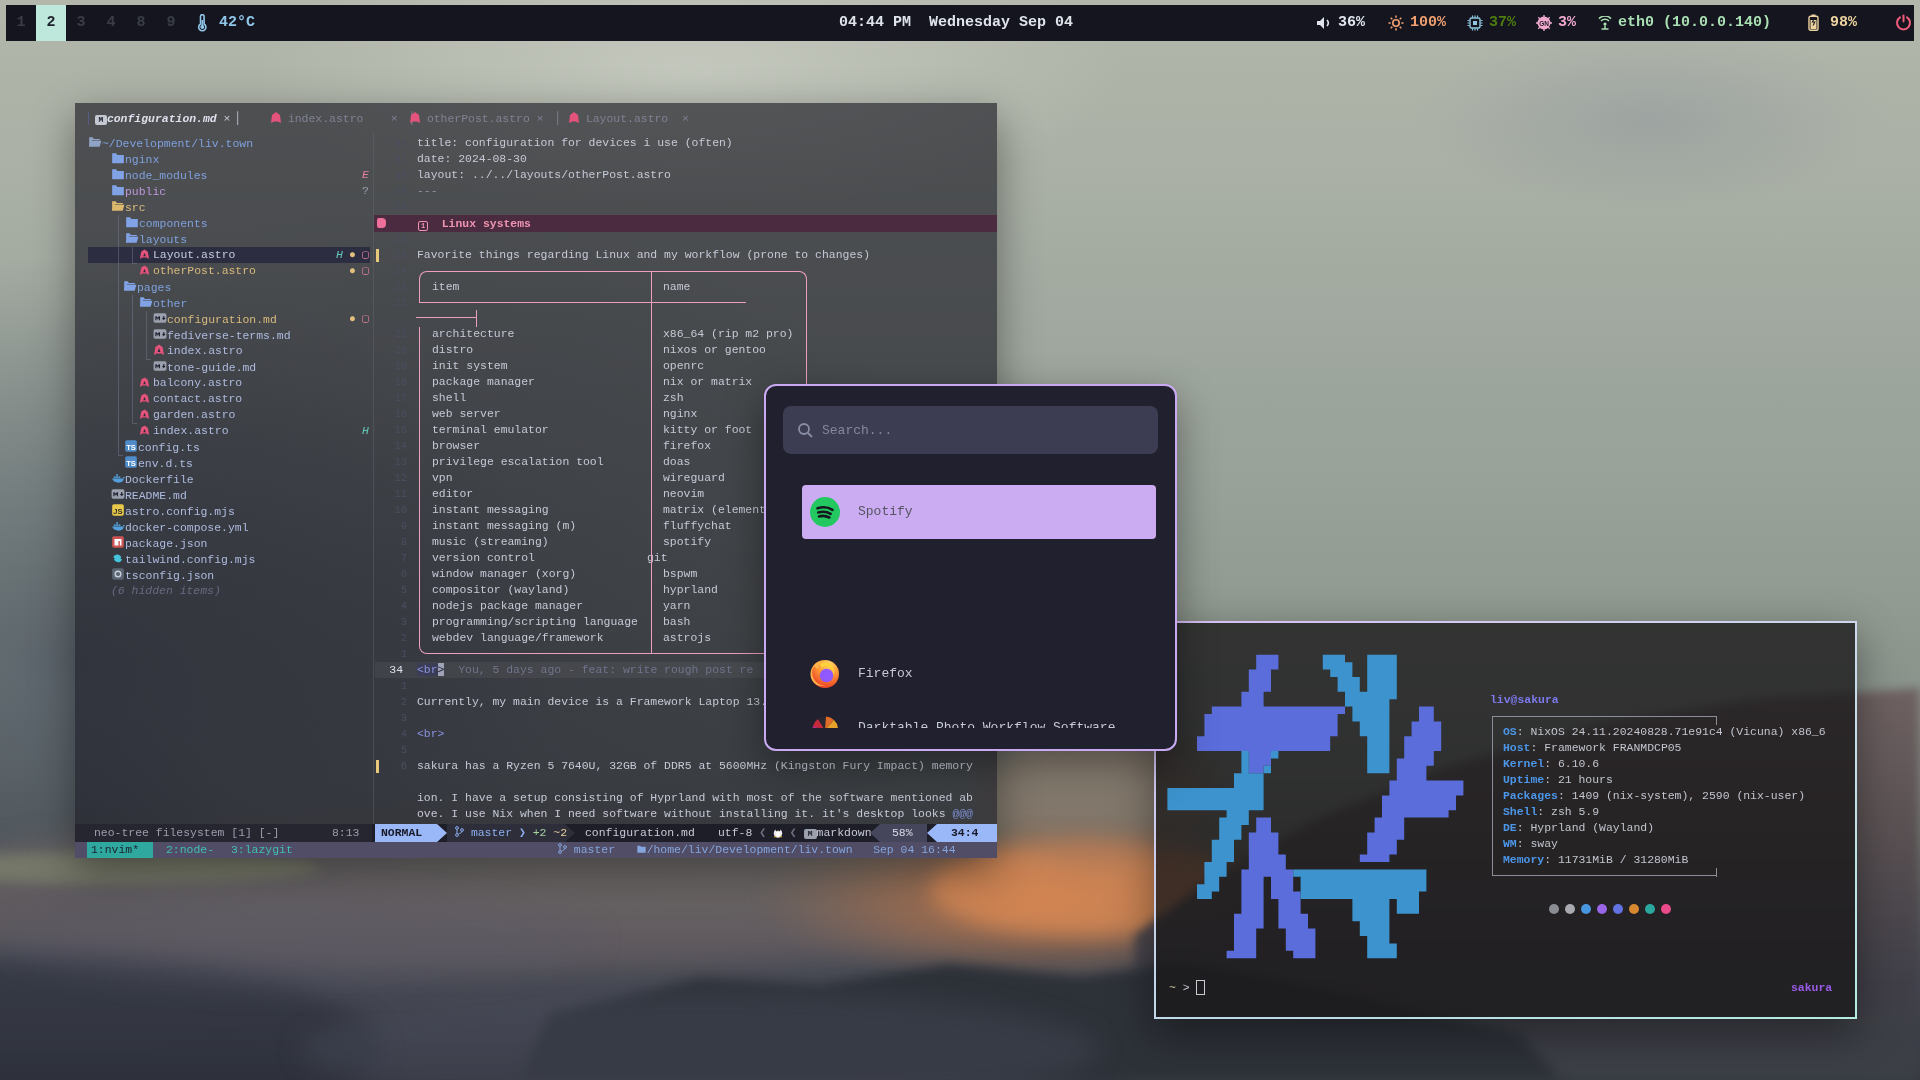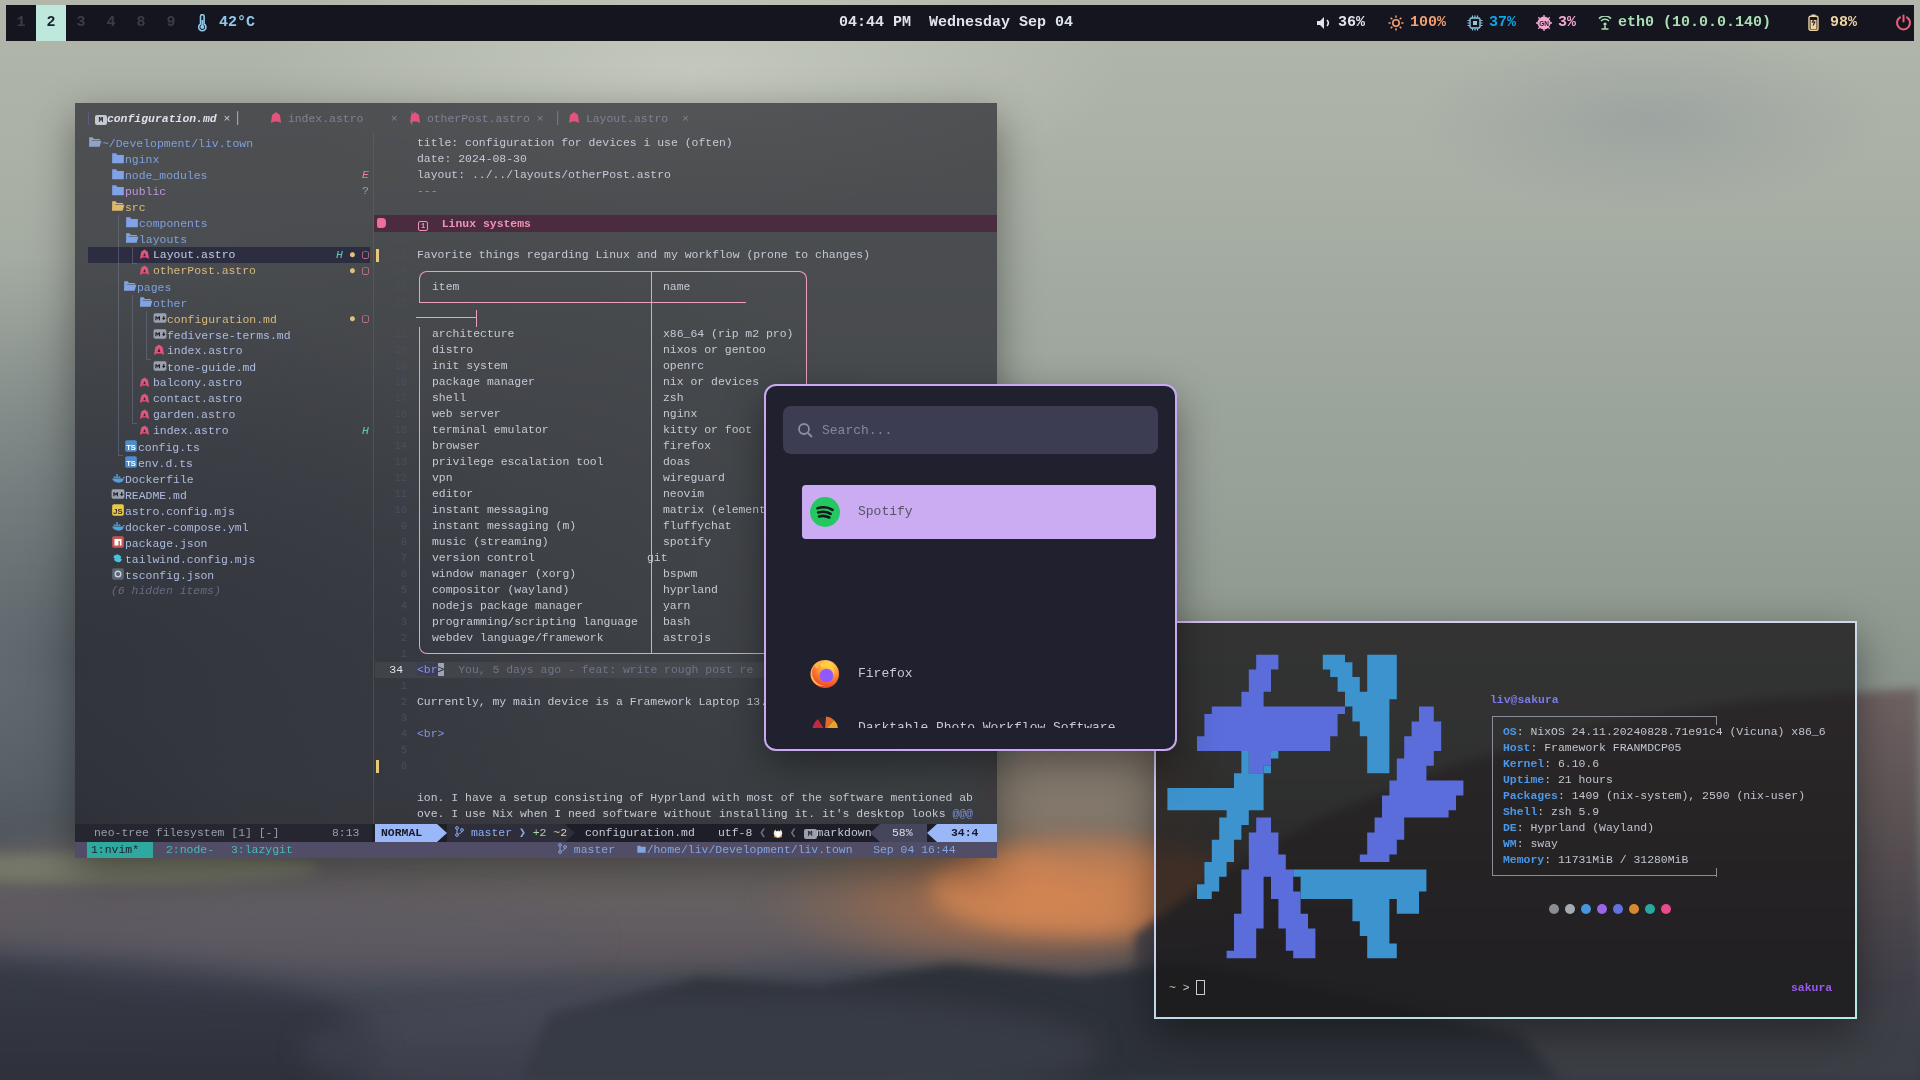--- a/index.html
+++ b/index.html
@@ -238,21 +238,21 @@
 <div class="ln" style="left:342px;top:144px;">Favorite things regarding Linux and my workflow (prone to changes)</div>
 <div class="ln" style="left:357px;top:176px;">item</div>
 <div class="ln" style="left:588px;top:176px;">name</div>
 <div class="ln" style="left:357px;top:223px;">architecture</div>
 <div class="ln" style="left:588px;top:223px;">x86_64 (rip m2 pro)</div>
 <div class="ln" style="left:357px;top:239px;">distro</div>
 <div class="ln" style="left:588px;top:239px;">nixos or gentoo</div>
 <div class="ln" style="left:357px;top:255px;">init system</div>
 <div class="ln" style="left:588px;top:255px;">openrc</div>
 <div class="ln" style="left:357px;top:271px;">package manager</div>
-<div class="ln" style="left:588px;top:271px;">nix or devices</div>
+<div class="ln" style="left:588px;top:271px;">nix or matrix</div>
 <div class="ln" style="left:357px;top:287px;">shell</div>
 <div class="ln" style="left:588px;top:287px;">zsh</div>
 <div class="ln" style="left:357px;top:303px;">web server</div>
 <div class="ln" style="left:588px;top:303px;">nginx</div>
 <div class="ln" style="left:357px;top:319px;">terminal emulator</div>
 <div class="ln" style="left:588px;top:319px;">kitty or foot</div>
 <div class="ln" style="left:357px;top:335px;">browser</div>
 <div class="ln" style="left:588px;top:335px;">firefox</div>
 <div class="ln" style="left:357px;top:351px;">privilege escalation tool</div>
 <div class="ln" style="left:588px;top:351px;">doas</div>
@@ -281,20 +281,21 @@
 <div class="abs" style="left:344px;top:168px;width:388px;height:32px;border:1.3px solid #ee9fc0;border-bottom:none;border-radius:8px 8px 0 0"></div>
 <div class="pk" style="left:344px;top:199px;width:327px;height:1.3px"></div>
 <div class="pk" style="left:576px;top:168px;width:1.3px;height:382px"></div>
 <div class="pk" style="left:731px;top:200px;width:1.3px;height:350px"></div>
 <div class="pk" style="left:341px;top:214px;width:61px;height:1.3px"></div>
 <div class="pk" style="left:401px;top:207px;width:1.3px;height:17px"></div>
 <div class="abs" style="left:344px;top:224px;width:388px;height:327px;border:1.3px solid #ee9fc0;border-top:none;border-radius:0 0 8px 8px"></div>
 <div class="ln" style="left:342px;top:559px;"><span style="background:#3b3c55;color:#8a93dd">&lt;br</span><span style="background:#9fa3b8;color:#20212e">&gt;</span><span style="color:#70748a">  You, 5 days ago - feat: write rough post re</span></div>
 <div class="ln" style="left:342px;top:591px;">Currently, my main device is a Framework Laptop 13.</div>
 <div class="ln" style="left:342px;top:623px;"><span style="color:#8a93dd">&lt;br&gt;</span></div>
+<div class="ln" style="left:342px;top:655px;">sakura has a Ryzen 5 7640U, 32GB of DDR5 at 5600MHz (Kingston Fury Impact) memory</div>
 <div class="ln" style="left:342px;top:687px;">ion. I have a setup consisting of Hyprland with most of the software mentioned ab</div>
 <div class="ln" style="left:342px;top:703px;">ove. I use Nix when I need software without installing it. it's desktop looks <span style="color:#7c8cd0">@@@</span></div>
 <div class="abs" style="left:0;top:721px;width:922px;height:18px;background:#1e1e28"></div>
 <div class="abs" style="left:0;top:721px;width:297px;height:18px;background:#262631"></div>
 <div class="ln" style="left:19px;top:722px;color:#9a9dac">neo-tree filesystem [1] [-]</div>
 <div class="ln" style="left:257px;top:722px;color:#9a9dac">8:13</div>
 <div class="abs" style="left:300px;top:721px;width:62px;height:18px;background:#9ab7f7"></div>
 <div class="abs" style="left:362px;top:721px;width:10px;height:18px;background:#9ab7f7;clip-path:polygon(0 0,100% 50%,0 100%)"></div>
 <div class="ln b" style="left:306px;top:722px;color:#181926">NORMAL</div>
 <div class="abs" style="left:372px;top:721px;width:118px;height:18px;background:#2e2e3b"></div>
@@ -447,21 +448,21 @@
         </g>
       </svg></div>
 <div class="bartxt" style="left:1404px;color:#f0a070">100%</div>
 <div class="abs" style="left:1461px;top:10px"><svg width="16" height="16" viewBox="0 0 16 16">
         <rect x="3" y="3" width="10" height="10" rx="1.5" fill="none" stroke="#8fc7e0" stroke-width="1.4"></rect>
         <rect x="6" y="6" width="4" height="4" fill="#8fc7e0"></rect>
         <g stroke="#8fc7e0" stroke-width="1.2">
           <path d="M5.5 0.5v2M8 0.5v2M10.5 0.5v2M5.5 13.5v2M8 13.5v2M10.5 13.5v2M0.5 5.5h2M0.5 8h2M0.5 10.5h2M13.5 5.5h2M13.5 8h2M13.5 10.5h2"></path>
         </g>
       </svg></div>
-<div class="bartxt" style="left:1483px;color:#0ea5e9">37%</div>
+<div class="bartxt" style="left:1483px;color:#4d7c0f">37%</div>
 <div class="abs" style="left:1530px;top:10px"><svg width="16" height="16" viewBox="0 0 16 16">
         <circle cx="8" cy="8" r="6.5" fill="#f0a8cc"></circle>
         <g stroke="#f0a8cc" stroke-width="1.3">
           <path d="M8 0v2M8 14v2M0 8h2M14 8h2M2.3 2.3l1.4 1.4M12.3 12.3l1.4 1.4M13.7 2.3l-1.4 1.4M3.7 12.3l-1.4 1.4"></path>
         </g>
         <text x="8" y="10.5" font-size="6.5" font-weight="bold" fill="#1d1f2a" text-anchor="middle" font-family="Liberation Sans">GN</text>
       </svg></div>
 <div class="bartxt" style="left:1552px;color:#f0a8cc">3%</div>
 <div class="abs" style="left:1590px;top:11px"><svg width="18" height="14" viewBox="0 0 18 14">
         <path d="M5 5a5.5 5.5 0 0 1 8 0M3 2.6a8.5 8.5 0 0 1 12 0" stroke="#a9dfb2" stroke-width="1.5" fill="none"></path>

